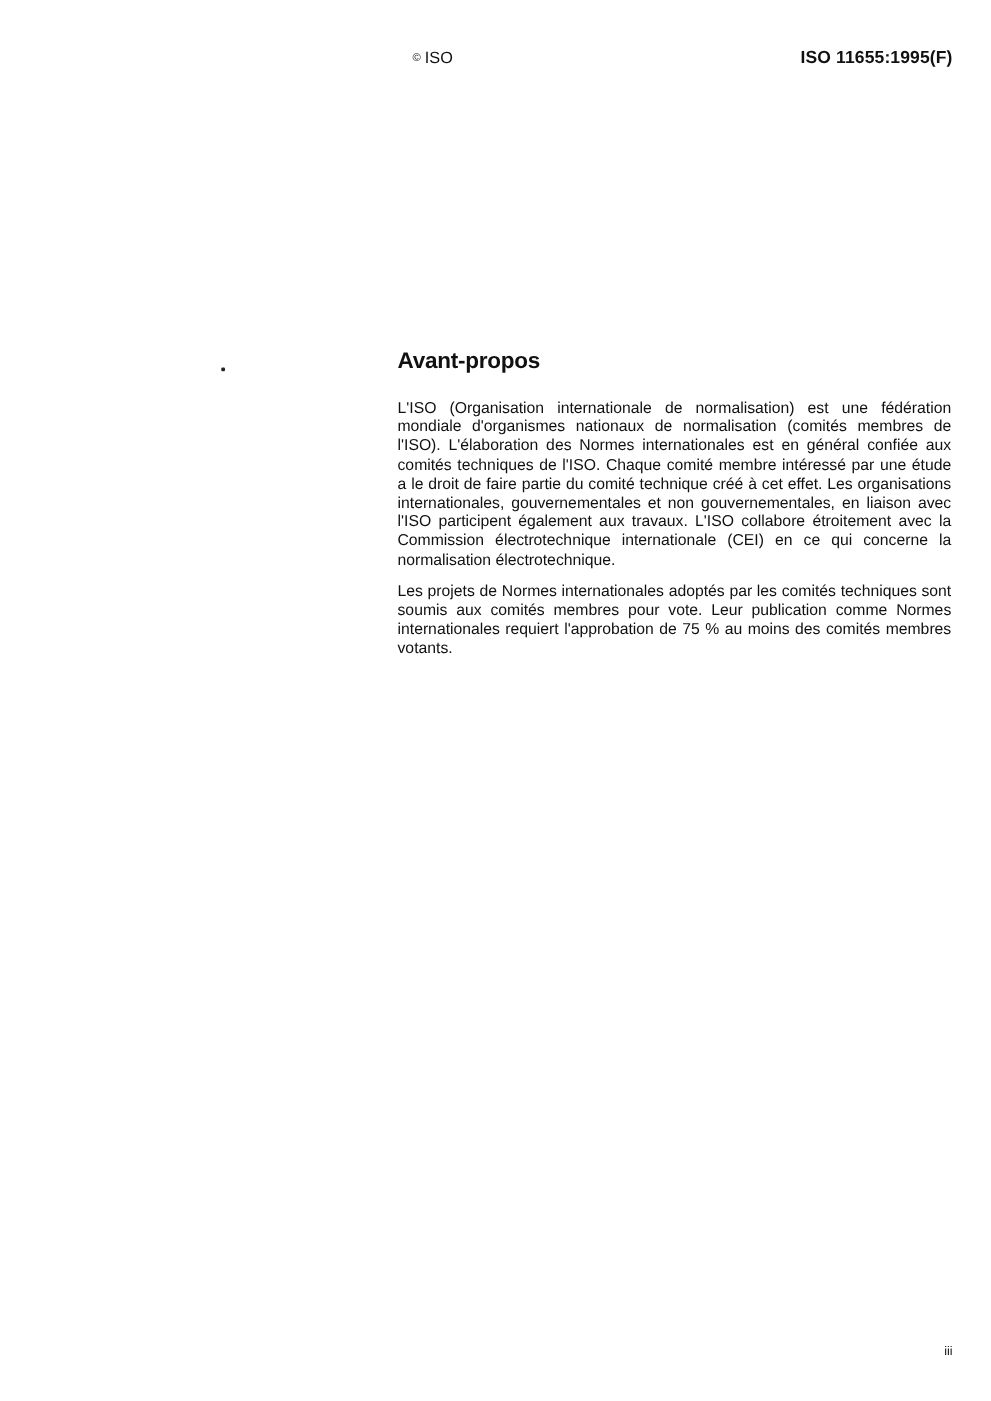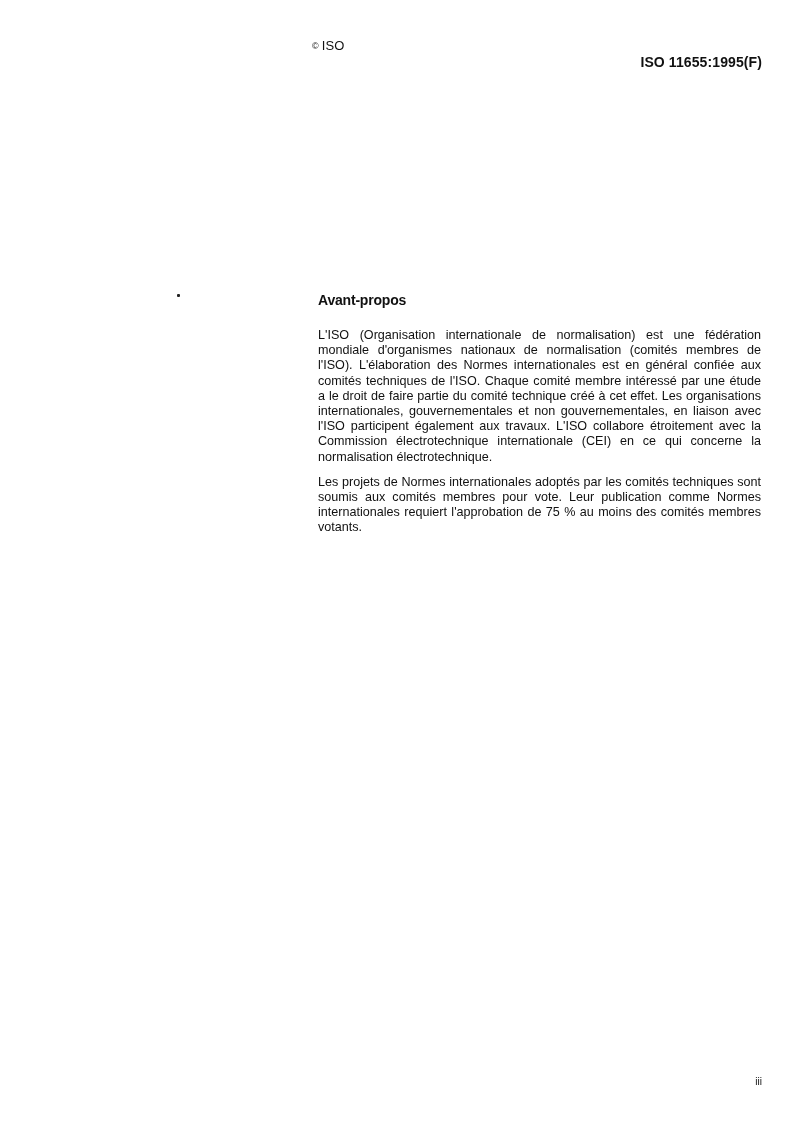--- a/index.html
+++ b/index.html
@@ -10,58 +10,57 @@
     body {
       width: 793px;
       height: 1121px;
       position: relative;
       overflow: hidden;
       font-family: "Liberation Sans", "DejaVu Sans", sans-serif;
       color: #111111;
     }
     .header-left {
       position: absolute;
-      left: 312px;
+      left: 330px;
       top: 38px;
       font-size: 13px;
       letter-spacing: 0.1px;
     }
     .header-left .copy {
       font-size: 9px;
       vertical-align: 1px;
       margin-right: 3px;
     }
     .header-right {
       position: absolute;
       right: 31px;
       top: 37px;
       font-size: 14px;
       font-weight: bold;
       letter-spacing: 0.1px;
-      margin-top: 17px;
     }
     .scan-dot {
       position: absolute;
       left: 177px;
       top: 294px;
       width: 3px;
       height: 3px;
       background: #222;
       border-radius: 1px;
     }
     .content {
       position: absolute;
       left: 318px;
       top: 276px;
       width: 446px;
     }
     .title {
-      font-size: 14px;
+      font-size: 18px;
       font-weight: bold;
-      margin: 16px 0 20px 0;
+      margin: 2px 0 20px 0;
       letter-spacing: -0.2px;
     }
     .para {
       font-size: 12.6px;
       line-height: 15.2px;
       text-align: justify;
       margin: 0 3px 10px 0;
       hyphens: manual;
     }
     .para em {

